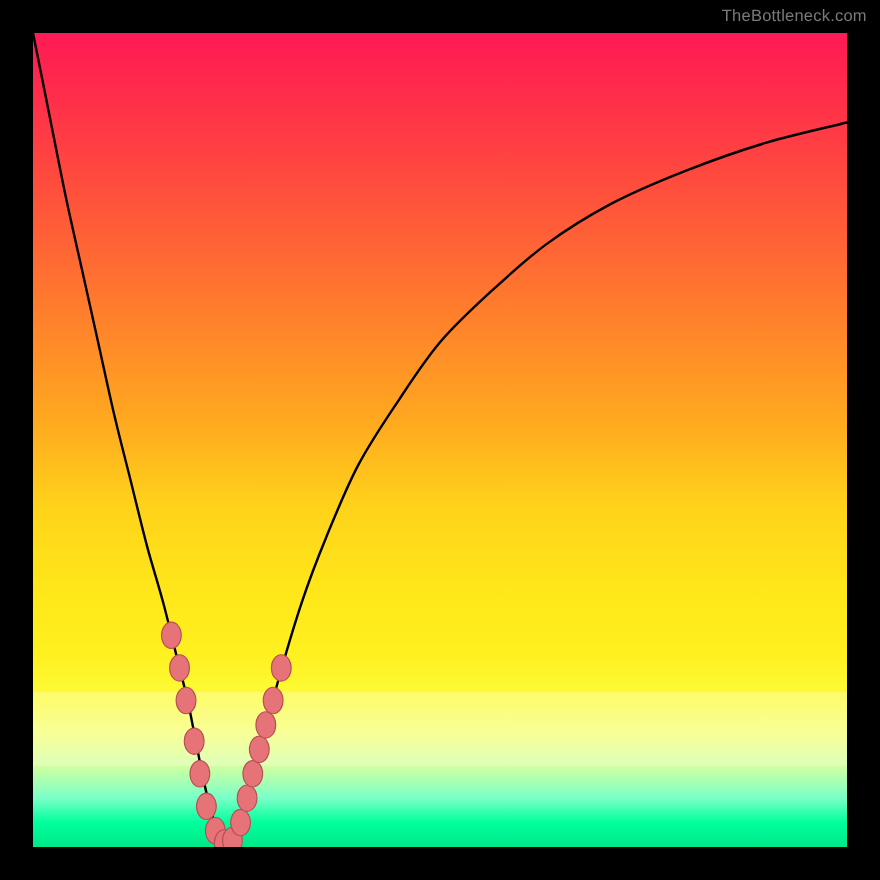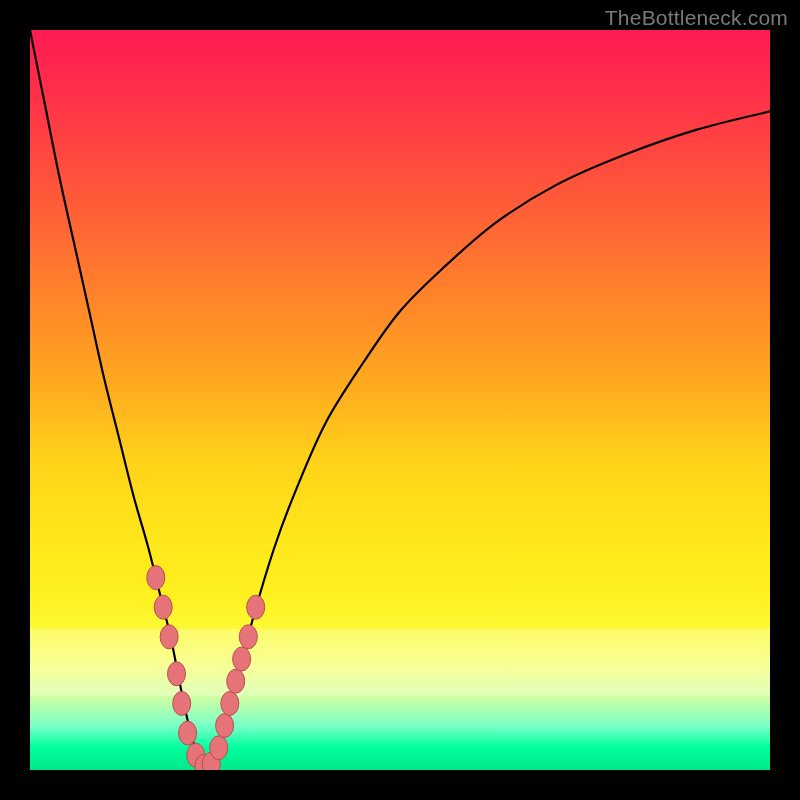--- a/index.html
+++ b/index.html
@@ -58,21 +58,21 @@
   svg.curve {
     position: absolute;
     left: 0; top: 0; width: 100%; height: 100%;
     overflow: visible;
   }
   .watermark {
     position: absolute;
     top: 6px;
     right: 12px;
     color: #7a7a7a;
-    font-size: 21px;
+    font-size: 15px;
     font-weight: 500;
     letter-spacing: 0.2px;
     user-select: none;
   }
 </style>
 </head>
 <body>
 
 <div class="frame">
 

